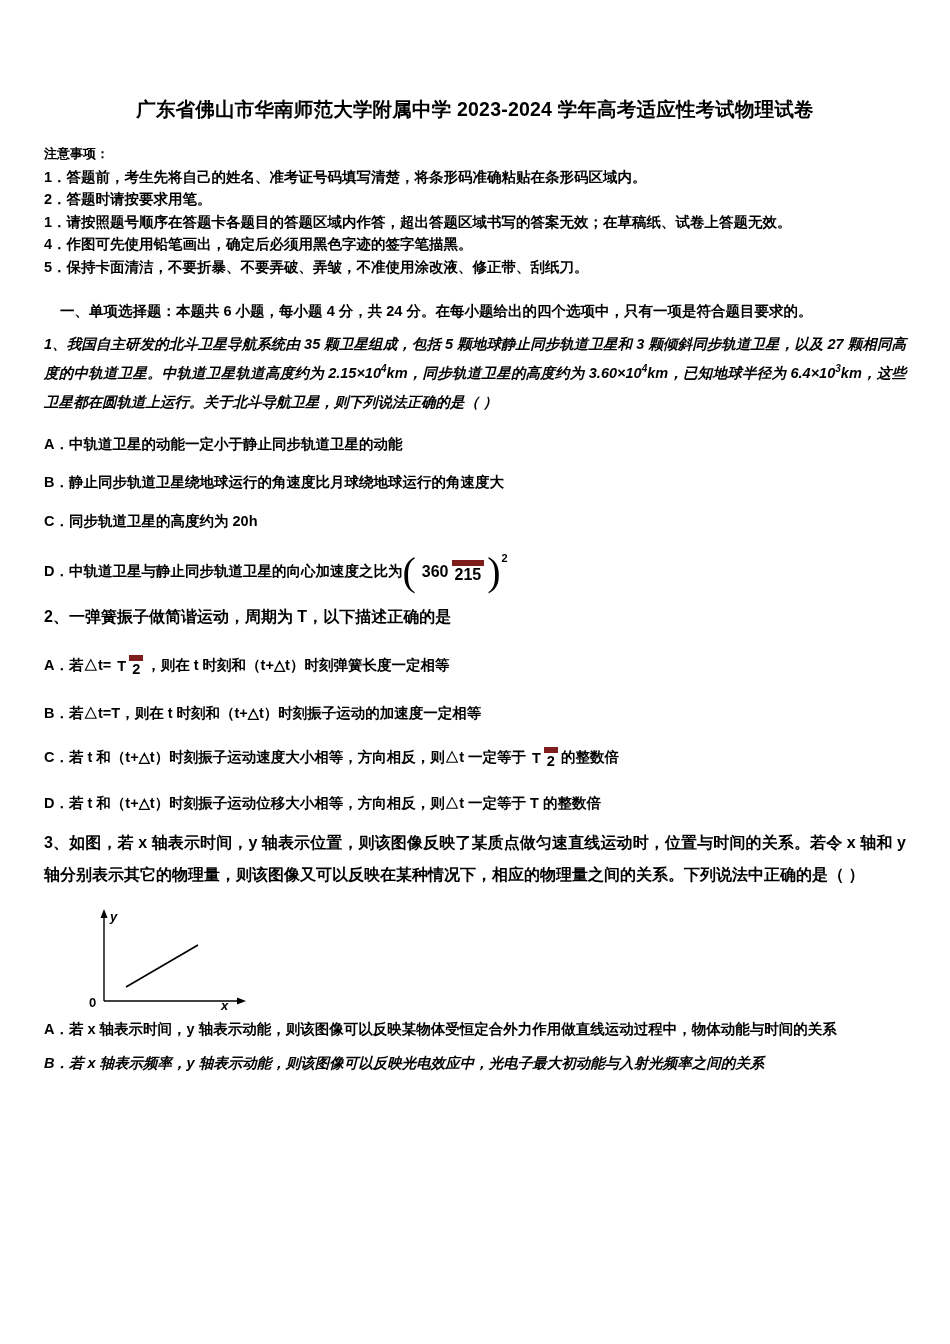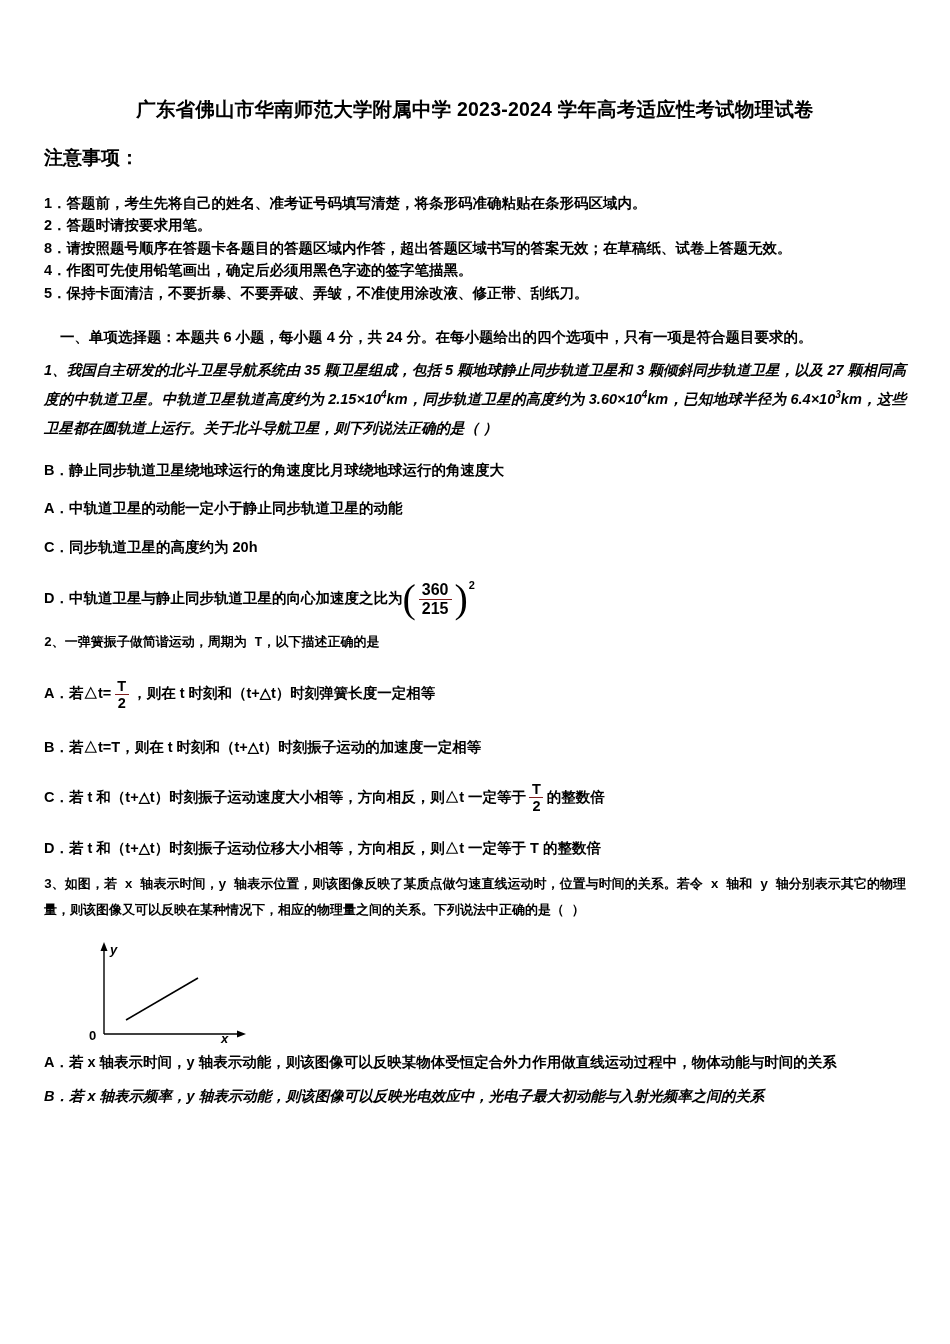--- a/index.html
+++ b/index.html
@@ -25,22 +25,22 @@
     font-weight: bold;
     font-size: 19.5px;
     text-align: center;
     letter-spacing: 0.2px;
     margin: 0 0 22px 0;
     white-space: nowrap;
   }
   .notice-title {
     font-family: "Liberation Sans", sans-serif;
     font-weight: bold;
-    font-size: 19px;
-    margin: 0 0 21px 0;
+    font-size: 13px;
+    margin: 0 0 3px 0;
   }
   .notice-item {
     font-family: "Liberation Sans", sans-serif;
     font-weight: bold;
     font-size: 14.5px;
     line-height: 1.55;
     margin: 0;
   }
   .section-head {
     font-family: "Liberation Sans", sans-serif;
@@ -52,51 +52,51 @@
   .q-body {
     font-family: "Liberation Sans", sans-serif;
     font-weight: bold;
     font-size: 14.5px;
     line-height: 2.0;
     margin: 0;
     text-align: justify;
     font-style: italic;
   }
   .q-stem {
-    font-family: Liberation Mono, monospace;
-    font-weight: bold;
-    font-size: 13px;
+    font-family: Liberation Sans, sans-serif;
+    font-weight: bold;
+    font-size: 16px;
     line-height: 2.0;
     margin: 12px 0 0 0;
     text-align: justify;
   }
   .opt {
     font-family: "Liberation Sans", sans-serif;
     font-weight: bold;
     font-size: 14.5px;
     line-height: 1.5;
     margin: 17px 0 0 0;
   }
   .opt-tall {
     margin-top: 22px;
     display: flex;
     align-items: center;
   }
   .sup { font-size: 10px; vertical-align: super; }
   .frac {
     display: inline-flex;
-    flex-direction: column;
+    flex-direction: row;
     align-items: center;
     vertical-align: middle;
     margin: 0 3px;
     line-height: 1.12;
     font-size: 14.5px;
   }
   .frac .num { padding: 0 3px; }
-  .frac .den { padding: 0 3px; border-top: 1px solid #7f1d1d; }
+  .frac .den { padding: 0 3px; border-top: 6px solid #7f1d1d; }
   .frac.big { font-size: 16px; }
   .paren-wrap {
     display: inline-flex;
     align-items: center;
     vertical-align: middle;
   }
   .paren {
     font-size: 40px;
     font-weight: 300;
     line-height: 0.86;
@@ -127,30 +127,30 @@
 </head>
 <body>
 
 <div class="page">
 
   <div class="doc-title">广东省佛山市华南师范大学附属中学 2023-2024 学年高考适应性考试物理试卷</div>
 
   <div class="notice-title">注意事项：</div>
   <div class="notice-item">1．答题前，考生先将自己的姓名、准考证号码填写清楚，将条形码准确粘贴在条形码区域内。</div>
   <div class="notice-item">2．答题时请按要求用笔。</div>
-  <div class="notice-item">8．请按照题号顺序在答题卡各题目的答题区域内作答，超出答题区域书写的答案无效；在草稿纸、试卷上答题无效。</div>
+  <div class="notice-item">1．请按照题号顺序在答题卡各题目的答题区域内作答，超出答题区域书写的答案无效；在草稿纸、试卷上答题无效。</div>
   <div class="notice-item">4．作图可先使用铅笔画出，确定后必须用黑色字迹的签字笔描黑。</div>
   <div class="notice-item">5．保持卡面清洁，不要折暴、不要弄破、弄皱，不准使用涂改液、修正带、刮纸刀。</div>
 
   <div class="section-head">一、单项选择题：本题共 6 小题，每小题 4 分，共 24 分。在每小题给出的四个选项中，只有一项是符合题目要求的。</div>
 
   <div class="q-body"><span>1、</span><span>我国自主研发的北斗卫星导航系统由 35 颗卫星组成，包括 5 颗地球静止同步轨道卫星和 3 颗倾斜同步轨道卫星，以及 27 颗相同高度的中轨道卫星。中轨道卫星轨道高度约为 2.15×10</span><span class="sup">4</span><span>km，同步轨道卫星的高度约为 3.60×10</span><span class="sup">4</span><span>km，已知地球半径为 6.4×10</span><span class="sup">3</span><span>km，这些卫星都在圆轨道上运行。关于北斗导航卫星，则下列说法正确的是（  ）</span></div>
 
+  <div class="opt">A．中轨道卫星的动能一定小于静止同步轨道卫星的动能</div>
   <div class="opt">B．静止同步轨道卫星绕地球运行的角速度比月球绕地球运行的角速度大</div>
-  <div class="opt">A．中轨道卫星的动能一定小于静止同步轨道卫星的动能</div>
   <div class="opt">C．同步轨道卫星的高度约为 20h</div>
   <div class="opt opt-tall">
     <span>D．中轨道卫星与静止同步轨道卫星的向心加速度之比为</span>
     <span class="paren-wrap">
       <span class="paren">(</span>
       <span class="frac big">
         <span class="num">360</span>
         <span class="den">215</span>
       </span>
       <span class="paren">)</span>

